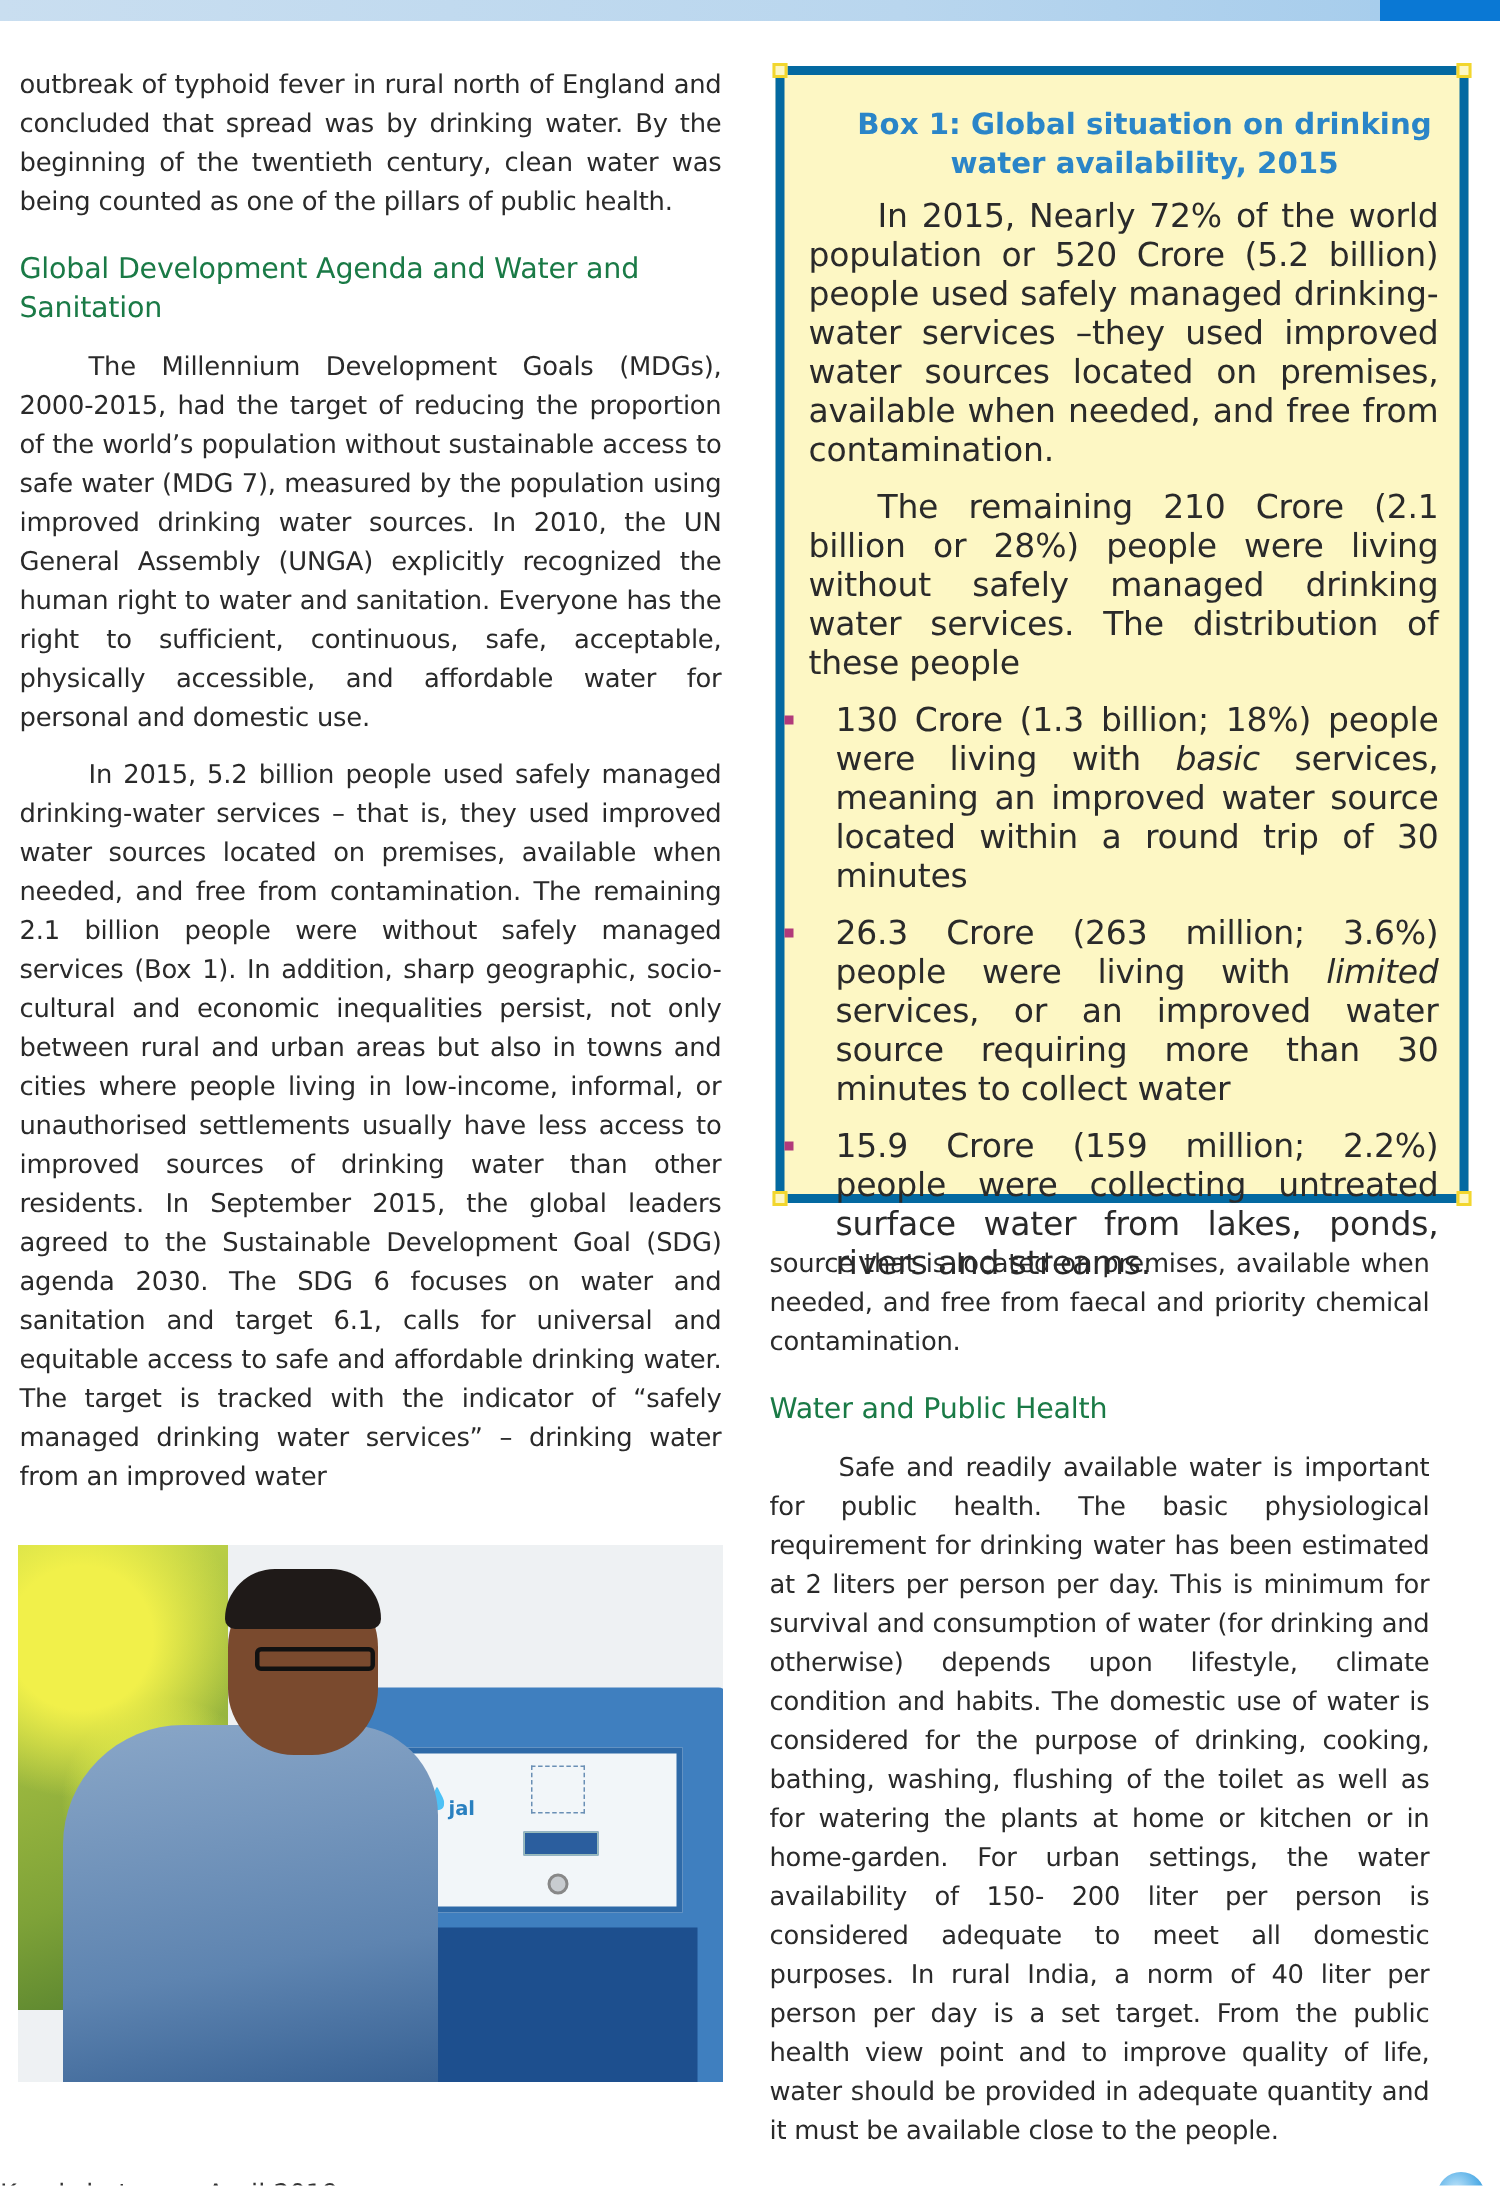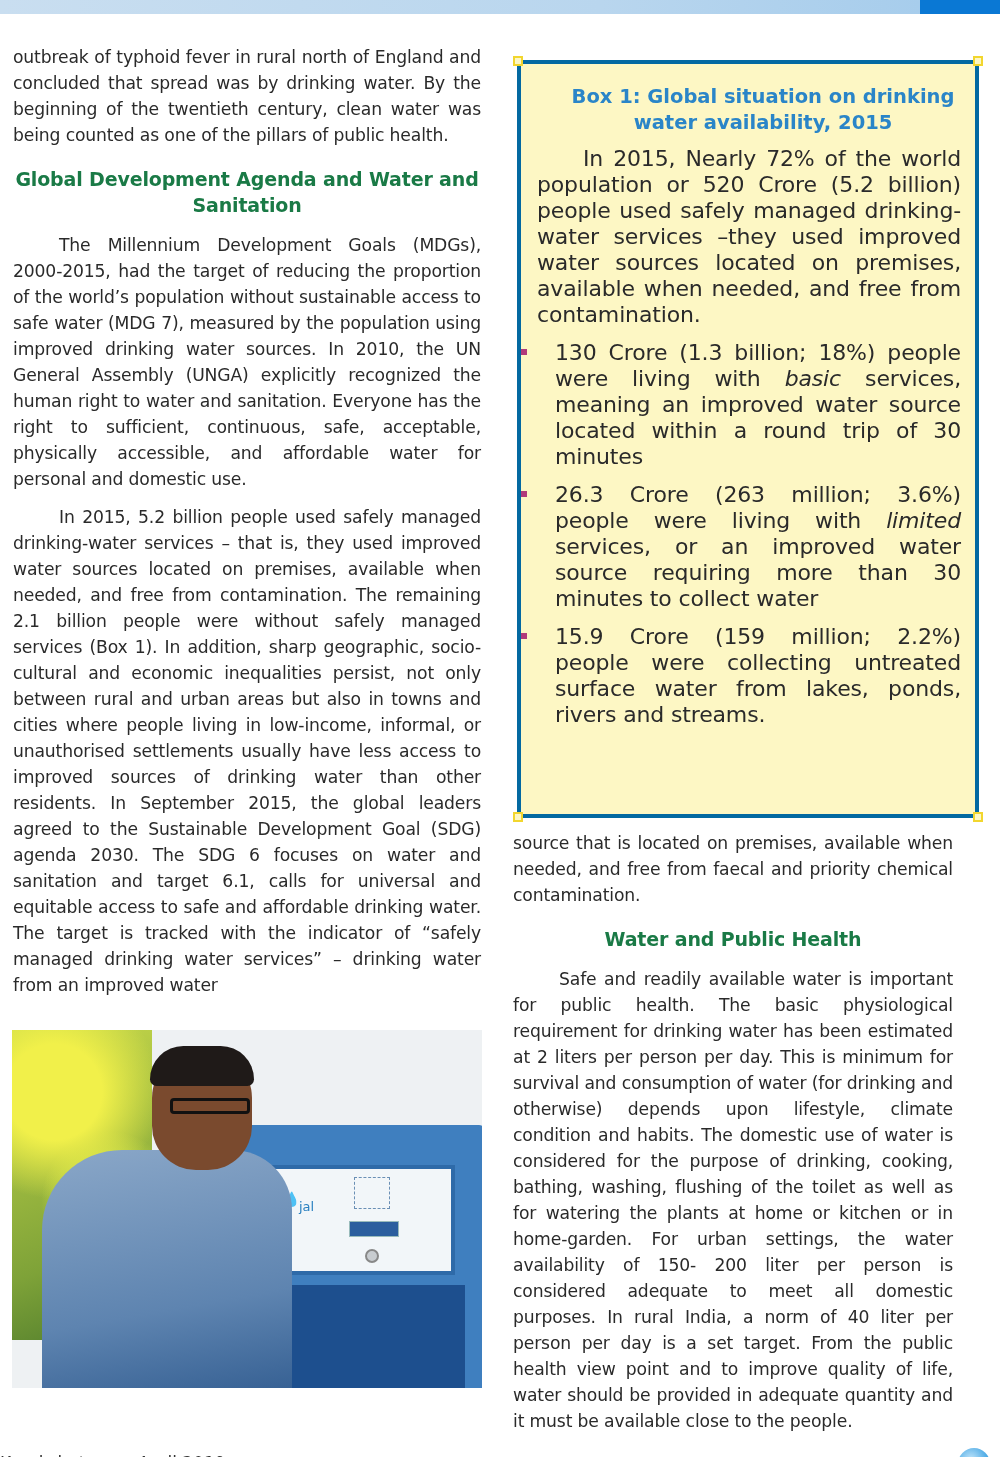--- a/index.html
+++ b/index.html
@@ -8,45 +8,45 @@
 
   .top-bar { position: absolute; left: 0; top: 0; width: 1000px; height: 14px;
     background: linear-gradient(90deg, #c9def0 0%, #b9d6ee 60%, #a7cdec 92%, #0a78d4 92%, #0a78d4 100%); }
 
   .col { position: absolute; font-size: 17.2px; line-height: 26px; text-align: justify; letter-spacing: -0.15px; }
   .col-left { left: 13px; top: 44px; width: 468px; }
   .col-right { left: 513px; top: 830px; width: 440px; }
 
   .para { margin-bottom: 12px; }
   .indent { text-indent: 46px; }
-  .heading { color: #1a7a46; font-weight: bold; font-size: 19px; line-height: 26px; margin: 18px 0 14px 0; text-align: center; }
+  .heading { color: #1a7a46; font-weight: normal; font-size: 19px; line-height: 26px; margin: 18px 0 14px 0; text-align: left; }
 
-  .box { position: absolute; left: 517px; top: 60px; width: 462px; height: 758px;
-    background: #fdf7c4; border: 4px solid #0369a1; }
+  .box { position: absolute; left: 517px; top: 44px; width: 462px; height: 758px;
+    background: #fdf7c4; border: 6px solid #0369a1; }
   .box .corner { position: absolute; width: 10px; height: 10px; border: 2px solid #f2d62e; background: #fdf7c4; }
   .box .c-tl { left: -8px; top: -8px; }
   .box .c-tr { right: -8px; top: -8px; }
   .box .c-bl { left: -8px; bottom: -8px; }
   .box .c-br { right: -8px; bottom: -8px; }
   .box-title { color: #2a85c8; font-weight: bold; font-size: 19.5px; line-height: 26px; text-align: center; margin: 20px 0 10px 0; padding-left: 30px; }
   .box-body { padding: 0 14px 0 16px; font-size: 22px; line-height: 26px; text-align: justify; letter-spacing: -0.15px; }
   .box-body .para { margin-bottom: 12px; }
   .bullets { list-style: none; }
   .bullets li { position: relative; padding-left: 18px; margin-bottom: 12px; text-align: justify; }
   .bullets li .bullet-icon { position: absolute; left: -16px; top: 9px; width: 6px; height: 6px; background: #b13a7a; }
 
   .photo { position: absolute; left: 12px; top: 1030px; width: 470px; height: 358px; overflow: hidden; background: #eef1f3; }
   .photo .leaves { position: absolute; left: 0; top: 0; width: 140px; height: 310px;
     background: radial-gradient(circle at 30% 20%, #f1f04a 0 18%, transparent 40%),
                 radial-gradient(circle at 70% 55%, #d8e84a 0 15%, transparent 35%),
                 linear-gradient(160deg, #c8d94a, #7ea238 70%, #4e7b2c); }
   .photo .kiosk { position: absolute; left: 193px; top: 95px; width: 280px; height: 270px; background: #3f7fbf; border-radius: 6px 6px 0 0; }
   .photo .kiosk-panel { position: absolute; left: 30px; top: 40px; width: 220px; height: 110px; background: #f2f6f9; border: 4px solid #2e6aa8; }
   .photo .kiosk-lower { position: absolute; left: 20px; top: 160px; width: 240px; height: 110px; background: #1d4f8e; }
-  .photo .kiosk-logo { position: absolute; left: 60px; top: 30px; color: #2a80c0; font-weight: normal; font-size: 13px; }
+  .photo .kiosk-logo { position: absolute; left: 60px; top: 30px; color: #2a80c0; font-weight: bold; font-size: 13px; }
   .photo .kiosk-drop { position: absolute; left: 44px; top: 22px; color: #1a6fb8; font-size: 14px; }
   .photo .kiosk-screen { position: absolute; left: 110px; top: 52px; width: 50px; height: 16px; background: #2b5e9e; border: 1px solid #9bb; }
   .photo .kiosk-button { position: absolute; left: 126px; top: 80px; width: 14px; height: 14px; border-radius: 50%; background: #c8ccd0; border: 2px solid #888; }
   .photo .kiosk-card { position: absolute; left: 115px; top: 8px; width: 36px; height: 32px; border: 1px dashed #6a8fb5; }
   .photo .person { position: absolute; left: 30px; top: 20px; width: 250px; height: 340px; }
   .photo .head { position: absolute; left: 110px; top: 0; width: 100px; height: 120px; background: #7a4a2e; border-radius: 48px 48px 44px 44px; }
   .photo .hair { position: absolute; left: 108px; top: -4px; width: 104px; height: 40px; background: #1f1a18; border-radius: 50px 50px 10px 10px; }
   .photo .glasses { position: absolute; left: 128px; top: 48px; width: 80px; height: 16px; border: 3px solid #111; border-radius: 4px; }
   .photo .shirt { position: absolute; left: 0; top: 100px; width: 250px; height: 260px; background: linear-gradient(170deg, #8aa7c8, #5e84b0 60%, #2f5a8e); border-radius: 80px 60px 0 0; }
 
@@ -93,20 +93,21 @@
 </div>
 
 <div class="box">
   <span class="corner c-tl"></span>
   <span class="corner c-tr"></span>
   <span class="corner c-bl"></span>
   <span class="corner c-br"></span>
   <h3 class="box-title">Box 1: Global situation on drinking water availability, 2015</h3>
   <div class="box-body">
     <p class="para indent">In 2015, Nearly 72% of the world population or 520 Crore (5.2 billion) people used safely managed drinking-water services –they used improved water sources located on premises, available when needed, and free from contamination.</p>
+    <p class="para indent">The remaining 210 Crore (2.1 billion or 28%) people were living without safely managed drinking water services. The distribution of these people</p>
     <ul class="bullets">
       <li>
         <span class="bullet-icon"></span>
         <span>130 Crore (1.3 billion; 18%) people were living with </span><em>basic</em><span> services, meaning an improved water source located within a round trip of 30 minutes</span>
       </li>
       <li>
         <span class="bullet-icon"></span>
         <span>26.3 Crore (263 million; 3.6%) people were living with </span><em>limited</em><span> services, or an improved water source requiring more than 30 minutes to collect water</span>
       </li>
       <li>

